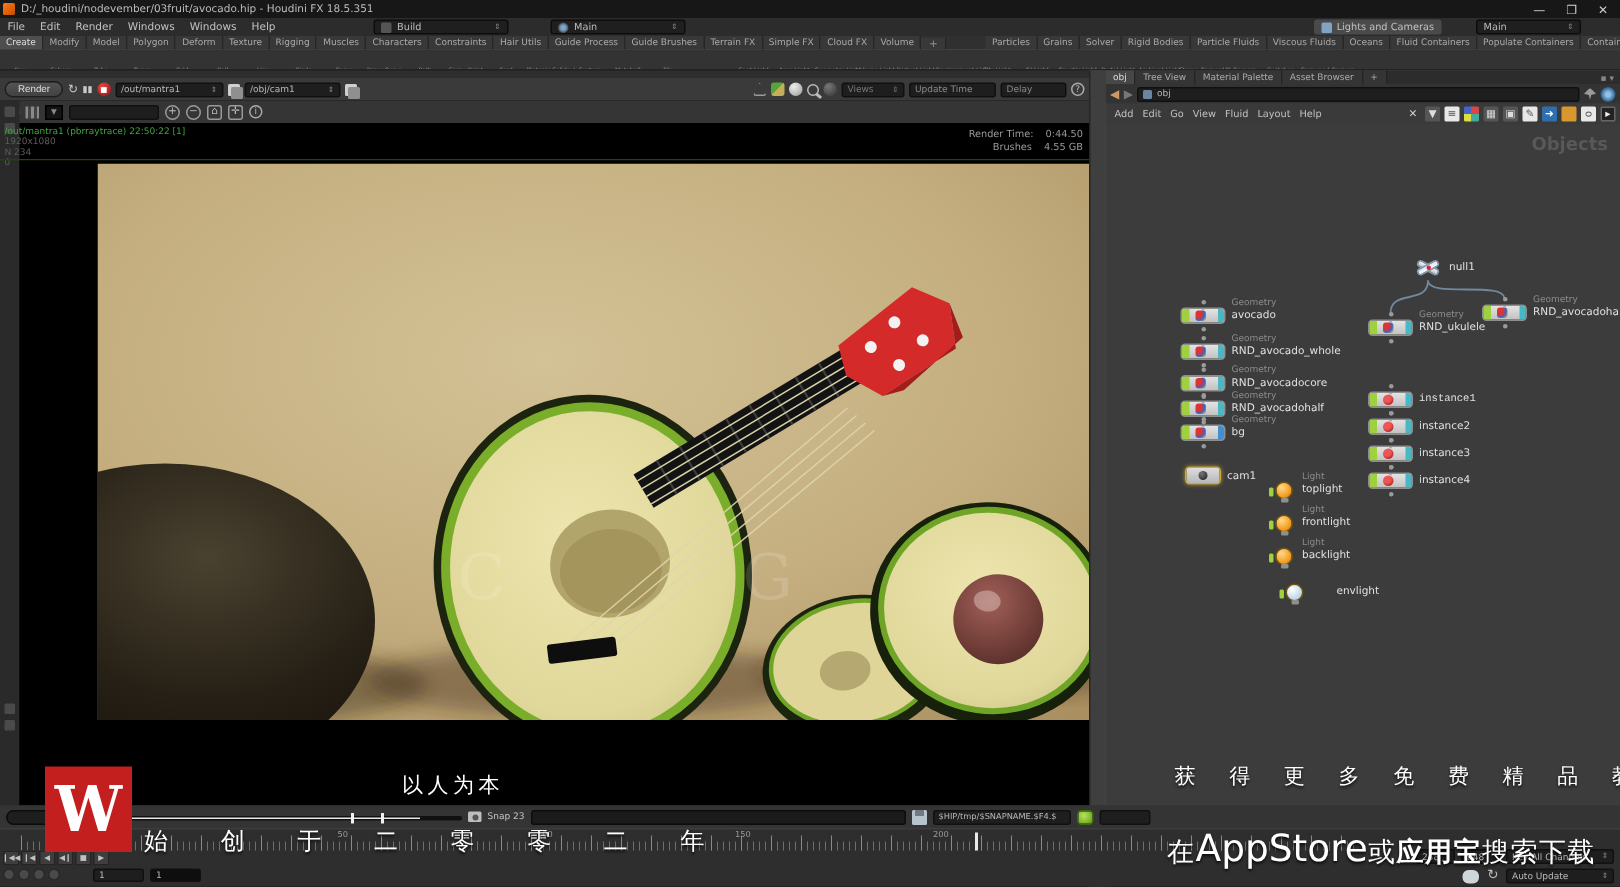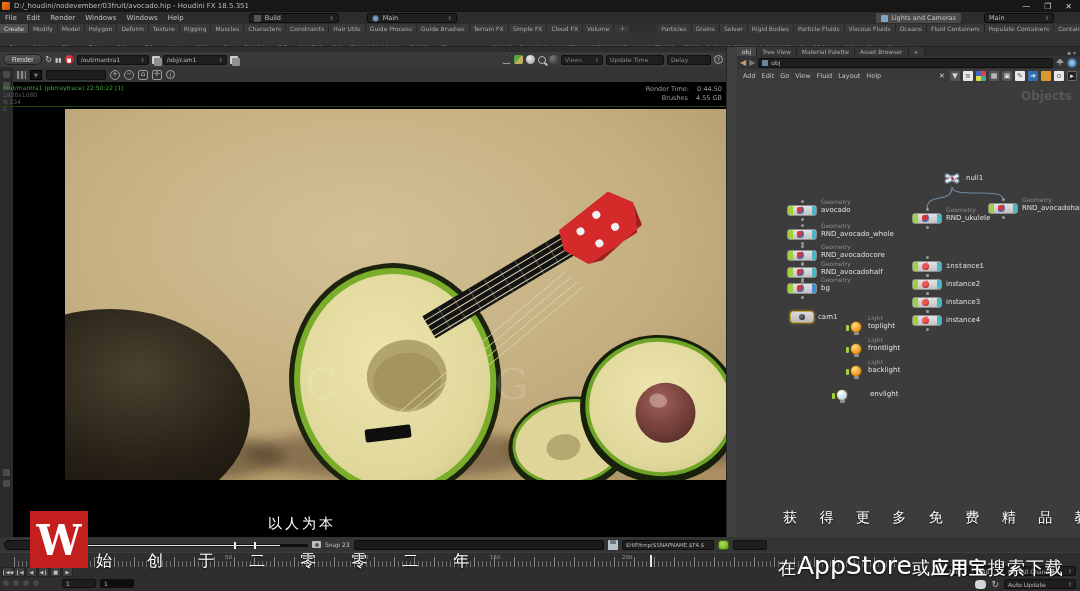--- a/index.html
+++ b/index.html
@@ -685,21 +685,21 @@
           </div>
           <div class="node light" style="left: 113px; top: 282px;">
             <div class="bulb">
               <div class="globe"></div>
               <div class="base"></div>
               <div class="lflag"></div>
             </div>
             <span class="ntype">Light</span>
             <span class="nlabel">backlight</span>
           </div>
-          <div class="node envlight" style="left: 99px; top: 306px;">
+          <div class="node envlight" style="left: 120px; top: 306px;">
             <div class="bulb env">
               <div class="globe"></div>
               <div class="base"></div>
               <div class="lflag"></div>
             </div>
             <span class="nlabel">envlight</span>
           </div>
         </div>
     </div>
   </div>

